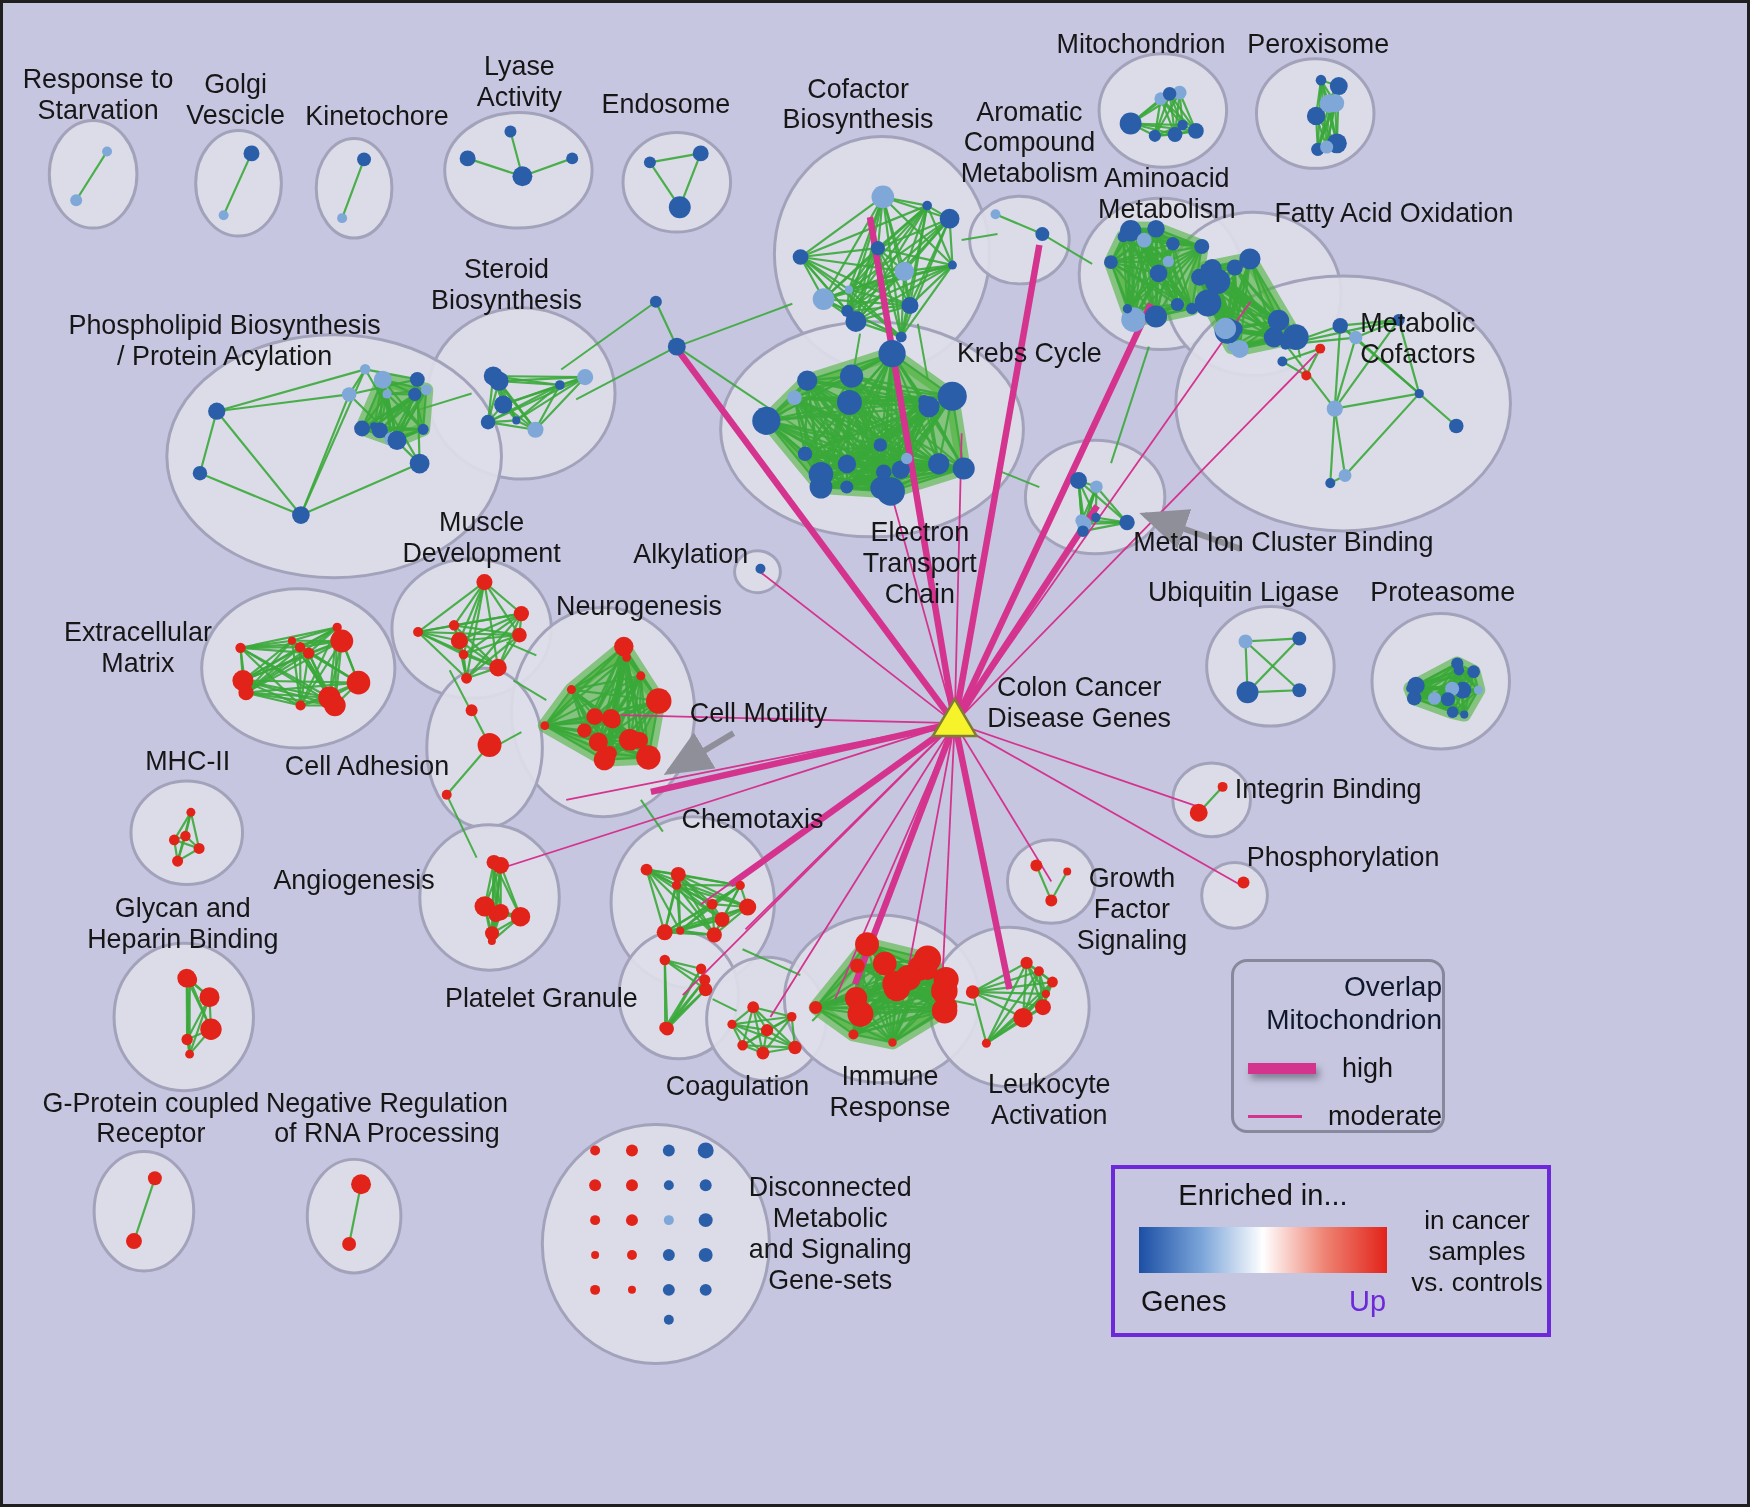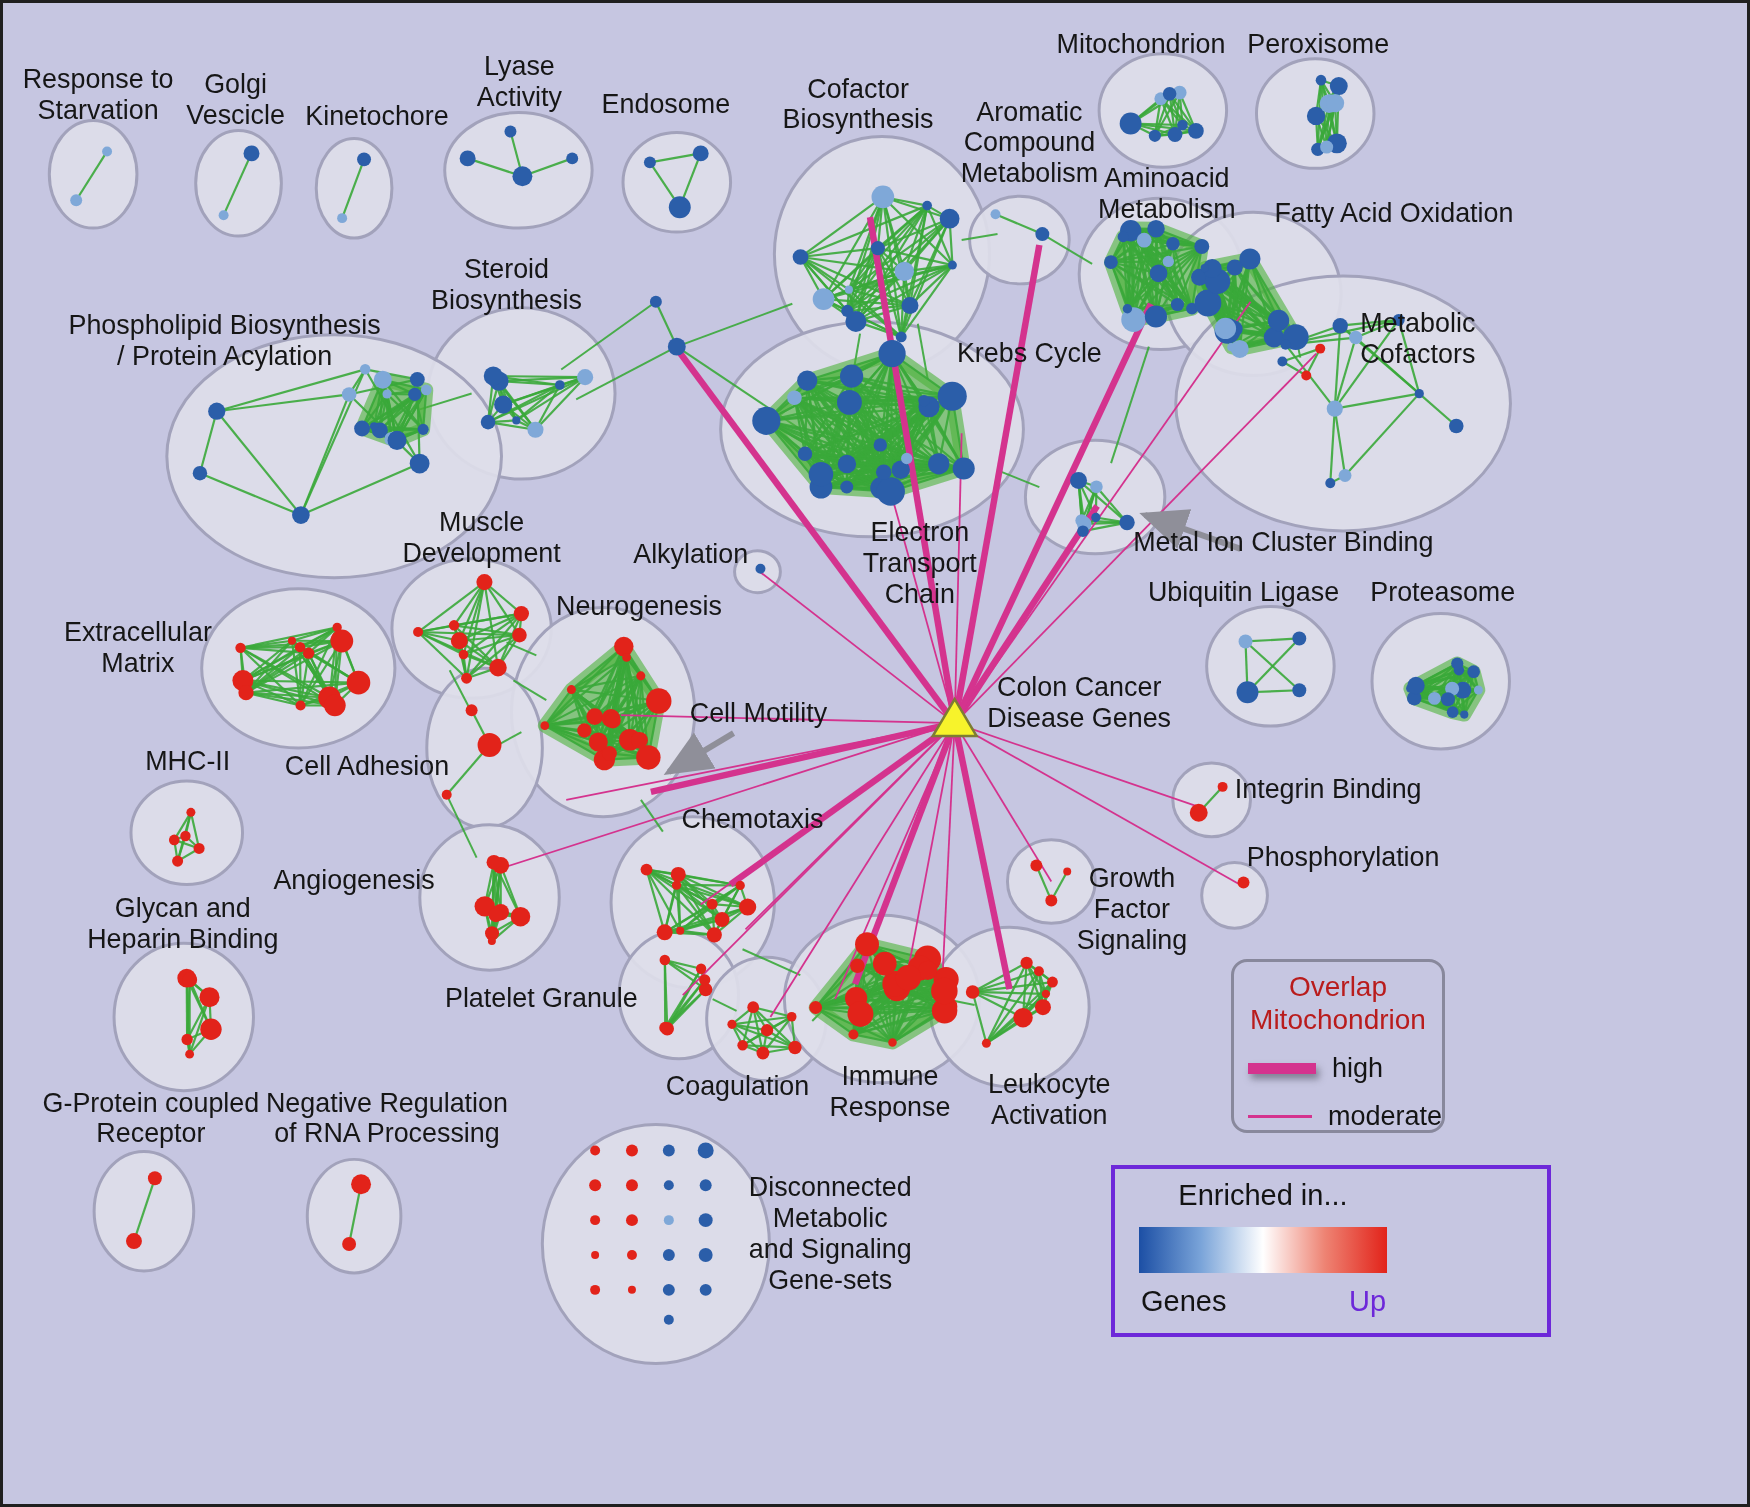--- a/index.html
+++ b/index.html
@@ -10,25 +10,25 @@
   .blob{fill:#4cb23a;fill-opacity:.6;stroke:#4cb23a;stroke-opacity:.6;stroke-width:14;stroke-linejoin:round}
   .gedge{stroke:#3aa83a;stroke-width:2.2;stroke-opacity:.9}
   .glink{stroke-width:2}
   .oedge-h{stroke:#d4338e;stroke-width:6.5}
   .oedge-m{stroke:#d4338e;stroke-width:1.8}
   .hub-tri{fill:#f7f32b;stroke:#7d7d33;stroke-width:2.5}
   .lab{font-size:27px;fill:#161616;text-anchor:middle;font-family:"Liberation Sans",sans-serif}
   .arrow{stroke:#8f8f99;stroke-width:6}
   .legend{position:absolute}
   .legend-overlap{left:1228px;top:956px;width:214px;height:174px;border:3px solid #88889c;border-radius:16px}
-  .lo-title{margin-top:8px;text-align:center;font-size:28px;line-height:33px;color:#b91c1c}
+  .lo-title{margin-top:8px;text-align:right;font-size:28px;line-height:33px;color:#0f172a}
   .lo-row{display:flex;align-items:center;margin:17px 0 0 14px}
   .sw-high{width:68px;height:11px;background:#d4338e;box-shadow:3px 5px 7px rgba(80,80,95,.6)}
   .sw-mod{width:68px;height:3px;background:#d4338e}
-  .lo-lab{margin-left:16px;font-size:27px;color:#141414}
+  .lo-lab{margin-left:26px;font-size:27px;color:#141414}
   .legend-enriched{left:1108px;top:1162px;width:440px;height:172px;border:4px solid #6d28d9}
   .le-title{position:absolute;left:24px;top:10px;width:248px;text-align:center;font-size:29px;color:#131313}
   .grad{position:absolute;left:24px;top:58px;width:248px;height:46px;background:linear-gradient(90deg,#1c4fa5 0%,#7aa4d9 25%,#ffffff 50%,#ee8373 75%,#e2231a 100%)}
   .lbl-down{position:absolute;left:26px;top:116px;font-size:29px;color:#131313}
   .lbl-up{position:absolute;left:234px;top:116px;font-size:29px;color:#6d28d9}
   .le-note{position:absolute;left:292px;top:36px;width:140px;text-align:center;font-size:26px;line-height:31px;color:#131313}
 </style>
 </head>
 <body>
 
@@ -1853,14 +1853,19 @@
       <span class="sw-mod"></span>
       <span class="lo-lab">moderate</span>
     </div>
   </div>
 
   <div class="legend legend-enriched">
     <div class="le-title">Enriched in...</div>
     <div class="grad"></div>
     <div class="lbl-down">Genes</div>
     <div class="lbl-up">Up</div>
+    <div class="le-note">
+      <div>in cancer</div>
+      <div>samples</div>
+      <div>vs. controls</div>
+    </div>
   </div>
 </div>
 
 </body></html>

